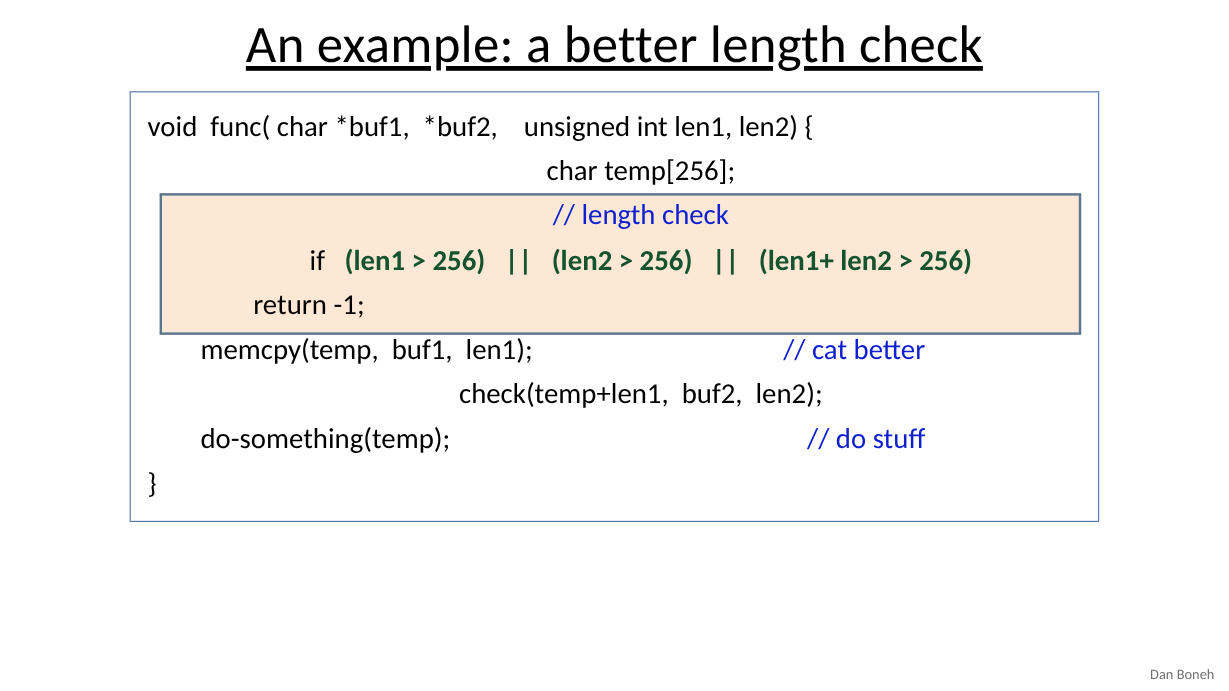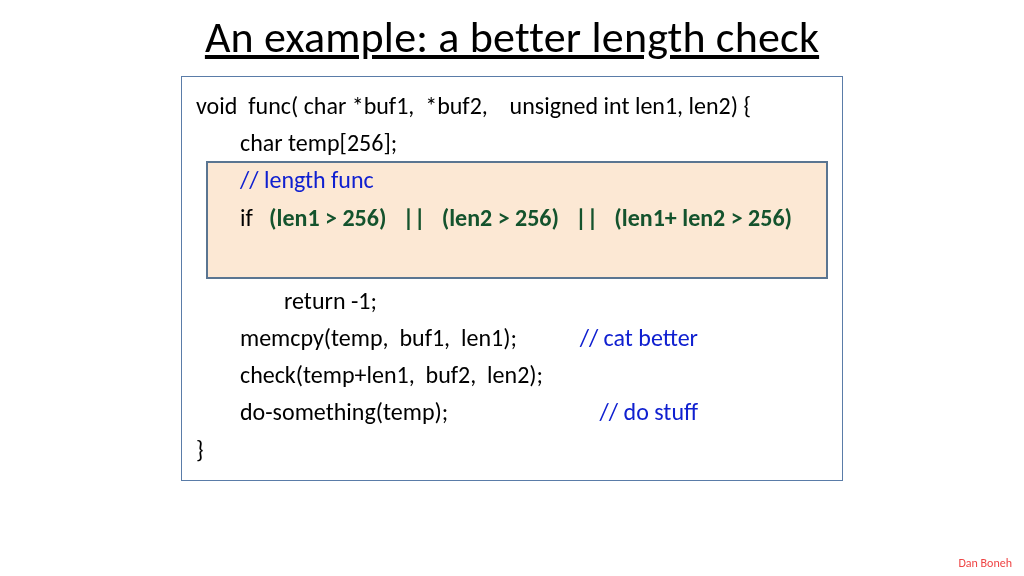--- a/index.html
+++ b/index.html
@@ -16,33 +16,33 @@
     font-size: 44px;
     font-weight: 400;
     text-align: center;
     margin-top: 10px;
     margin-bottom: 12px;
     letter-spacing: 0.2px;
     text-decoration: underline;
   }
   .code-box {
     margin: 0 auto;
-    width: 662px;
+    width: 808px;
     border: 1px solid #5a7ca8;
     padding: 10px 14px 12px 14px;
     font-size: 24px;
     line-height: 1.55;
     position: relative;
     box-sizing: border-box;
   }
   .code-line {
     white-space: pre;
   }
-  .indent1 { padding-left: 44px; }
-  .indent2 { padding-left: 88px; margin-top: 46px; }
+  .indent1 { padding-left: 44px; text-align: center; }
+  .indent2 { padding-left: 88px; }
   .comment { color: #1020d0; }
   .bold-blue { color: #14532d; font-weight: 700; }
   .highlight-box {
     position: absolute;
     left: 24px;
     right: 14px;
     top: 84px;
     height: 114px;
     background: #fce8d4;
     border: 2px solid #5a7591;
@@ -61,34 +61,34 @@
   }
   .row .right {
     margin-left: auto;
     padding-right: 130px;
   }
   .attribution {
     position: absolute;
     bottom: 6px;
     right: 12px;
     font-size: 12px;
-    color: #ef4444;
+    color: #737373;
   }
 </style>
 </head>
 <body>
 
 <div class="title">An example:  a better length check</div>
 
 <div class="code-box">
   <div class="highlight-box"></div>
   <div class="code-content">
     <div class="code-line">void  func( char *buf1,  *buf2,    unsigned int len1, len2) {</div>
     <div class="code-line indent1">char temp[256];</div>
-    <div class="code-line indent1 comment">// length func</div>
+    <div class="code-line indent1 comment">// length check</div>
     <div class="code-line indent1"><span>if   </span><span class="bold-blue">(len1 &gt; 256)   ||   (len2 &gt; 256)   ||   (len1+ len2 &gt; 256)</span></div>
     <div class="code-line indent2">return -1;</div>
     <div class="code-line indent1 row">
       <span class="left">memcpy(temp,  buf1,  len1);</span>
       <span class="right comment">// cat better</span>
     </div>
     <div class="code-line indent1">check(temp+len1,  buf2,  len2);</div>
     <div class="code-line indent1 row">
       <span class="left">do-something(temp);</span>
       <span class="right comment">// do stuff</span>

